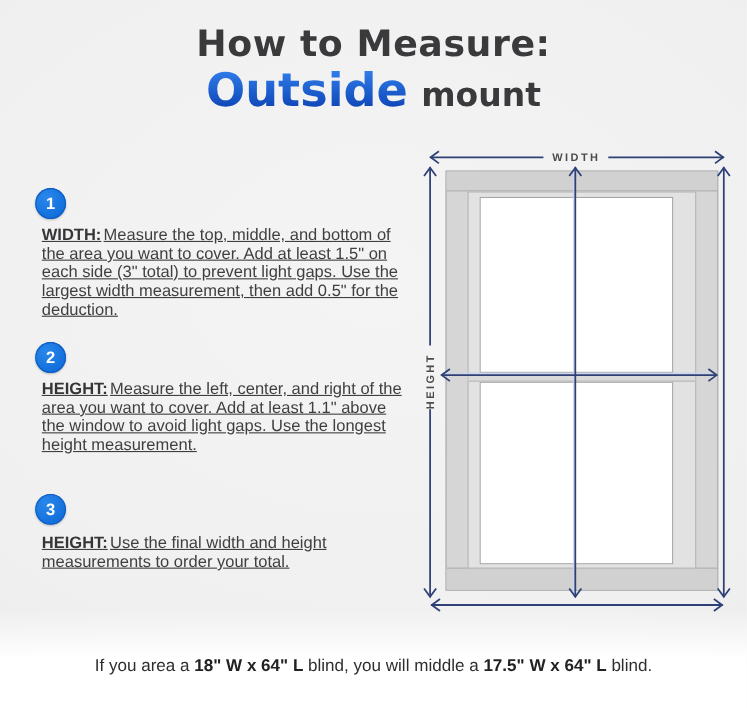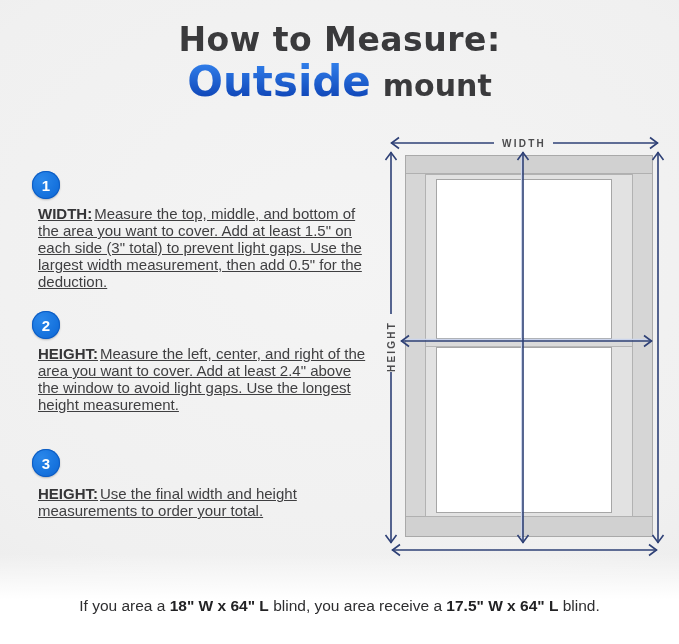--- a/index.html
+++ b/index.html
@@ -80,21 +80,21 @@
     <span>1</span>
   </div>
   <p class="step-text" style="top:205px;">
     <strong>WIDTH:</strong><span>Measure the top, middle, and bottom of the area you want to cover. Add at least 1.5" on each side (3" total) to prevent light gaps. Use the largest width measurement, then add 0.5" for the deduction.</span>
   </p>
 
   <div class="step-badge" style="top:311px;">
     <span>2</span>
   </div>
   <p class="step-text" style="top:345px;">
-    <strong>HEIGHT:</strong><span>Measure the left, center, and right of the area you want to cover. Add at least 2.4" above the window to avoid light gaps. Use the longest height measurement.</span>
+    <strong>HEIGHT:</strong><span>Measure the left, center, and right of the area you want to cover. Add at least 1.1" above the window to avoid light gaps. Use the longest height measurement.</span>
   </p>
 
   <div class="step-badge" style="top:449px;">
     <span>3</span>
   </div>
   <p class="step-text" style="top:485px;">
     <strong>HEIGHT:</strong><span>Use the final width and height measurements to order your total.</span>
   </p>
 
   <div class="win-outer">
@@ -147,16 +147,16 @@
     </g>
 
     <g>
       <line class="arrow" x1="401" y1="341" x2="652" y2="341"></line>
       <path class="arrow" d="M409 335.5 L401.5 341 L409 346.5"></path>
       <path class="arrow" d="M644 335.5 L651.5 341 L644 346.5"></path>
     </g>
   </svg>
 
   <div class="example-block">
-    <p class="example-line"><span>If you area a </span><strong>18" W x 64" L</strong><span> blind, you area receive a </span><strong>17.5" W x 64" L</strong><span> blind.</span></p>
+    <p class="example-line"><span>If you area a </span><strong>18" W x 64" L</strong><span> blind, you will middle a </span><strong>17.5" W x 64" L</strong><span> blind.</span></p>
   </div>
 
 </div>
 
 </body></html>

